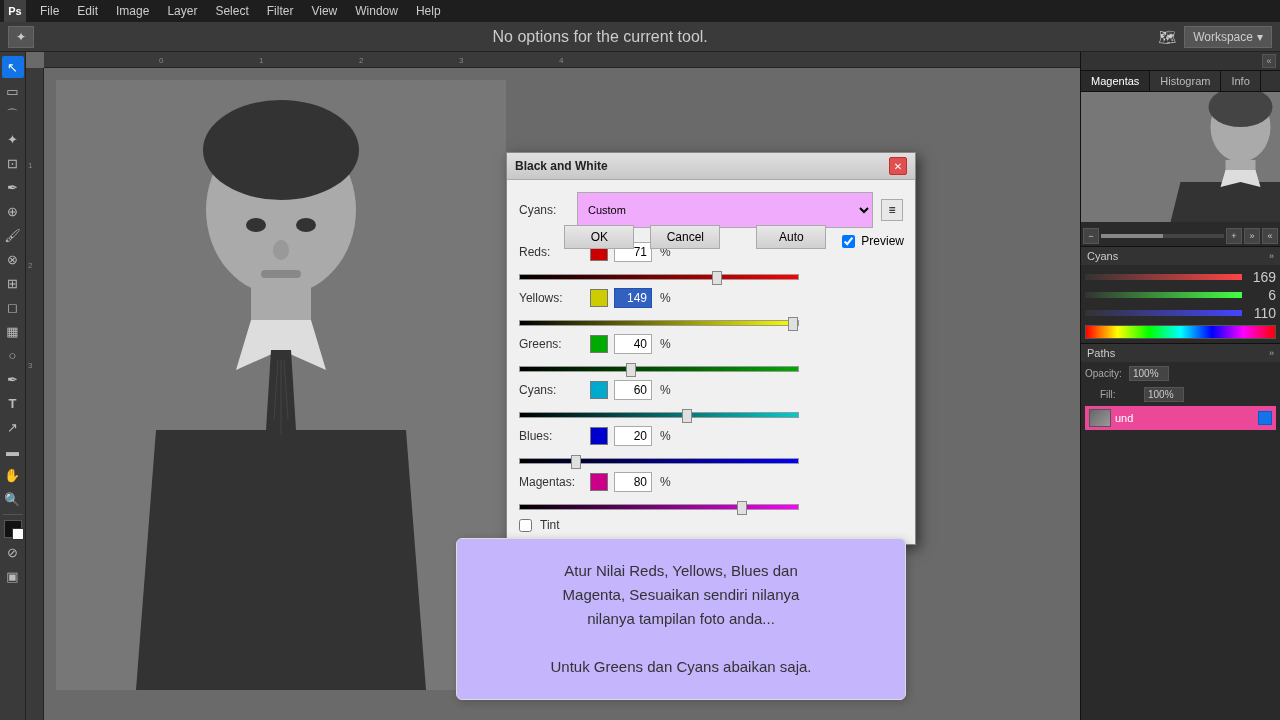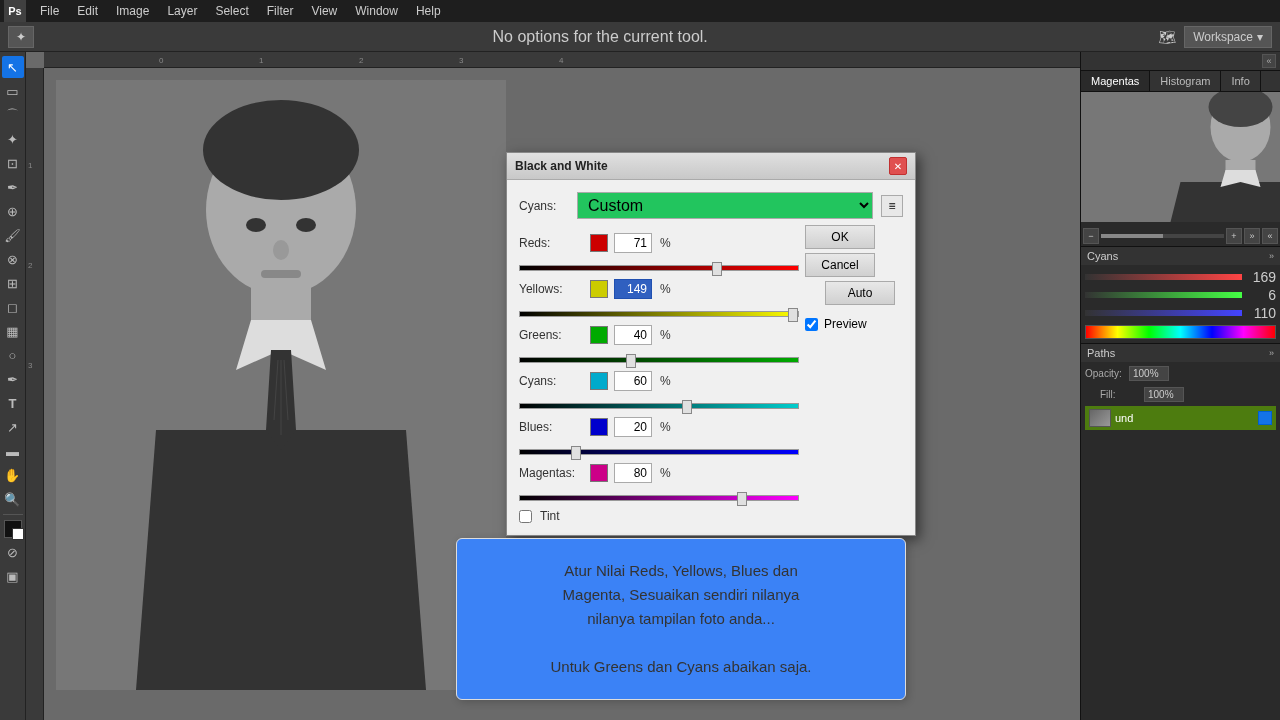--- a/index.html
+++ b/index.html
@@ -65,21 +65,21 @@
     .color-value { width: 30px; font-size: 14px; color: #ccc; text-align: right; }
 
     
     .paths-panel { border-top: 1px solid #111; }
     .paths-header { background: #333; padding: 3px 6px; font-size: 11px; color: #ccc; display: flex; justify-content: space-between; }
     .paths-content { padding: 4px; }
     .opacity-row { display: flex; align-items: center; gap: 4px; margin-bottom: 6px; }
     .opacity-label { font-size: 10px; color: #aaa; width: 40px; }
     .fill-row { display: flex; align-items: center; gap: 4px; }
     .fill-label { font-size: 10px; color: #aaa; width: 40px; margin-left: 15px; }
-    .layer-item { display: flex; align-items: center; gap: 4px; padding: 3px 4px; background: #4d7c0f; margin-top: 4px; }
+    .layer-item { display: flex; align-items: center; gap: 4px; padding: 3px 4px; background: #ec4899; margin-top: 4px; }
     .layer-thumb { width: 22px; height: 18px; background: linear-gradient(135deg, #666 0%, #999 100%); border: 1px solid #555; }
     .layer-name { font-size: 11px; color: #fff; }
 
     
     .bw-dialog {
       position: absolute;
       top: 100px;
       left: 480px;
       width: 410px;
       background: #f0f0f0;
@@ -93,25 +93,25 @@
       padding: 4px 8px; border-bottom: 1px solid #aaa;
       cursor: move;
     }
     .dialog-title { font-size: 12px; font-weight: bold; color: #222; }
     .dialog-close { width: 18px; height: 18px; background: #e05050; border: 1px solid #c03030; color: white; font-size: 10px; cursor: pointer; display: flex; align-items: center; justify-content: center; border-radius: 2px; }
     .dialog-body { padding: 12px; }
 
     
     .preset-row { display: flex; align-items: center; gap: 8px; margin-bottom: 14px; }
     .preset-label { font-size: 12px; color: #333; width: 50px; }
-    .preset-select { flex: 1; padding: 3px 6px; background: #22c55e; border: 1px solid #aaa; font-size: 16px; cursor: pointer; }
+    .preset-select { flex: 1; padding: 10px 6px; background: #f0abfc; border: 1px solid #aaa; font-size: 11px; cursor: pointer; }
     .preset-menu-btn { width: 22px; height: 22px; background: #e8e8e8; border: 1px solid #aaa; cursor: pointer; display: flex; align-items: center; justify-content: center; }
 
     
-    .dialog-buttons { position: absolute; right: 20px; top: 45px; display: flex; flex-direction: column; gap: 4px; }
+    .dialog-buttons { position: absolute; right: 11px; top: 45px; display: flex; flex-direction: row; gap: 16px; }
     .dialog-btn { width: 70px; padding: 4px 8px; font-size: 12px; cursor: pointer; border: 1px solid #aaa; }
     .btn-ok { background: linear-gradient(180deg, #e8e8e8, #d0d0d0); }
     .btn-cancel { background: linear-gradient(180deg, #e8e8e8, #d0d0d0); }
     .btn-auto { background: linear-gradient(180deg, #e8e8e8, #d0d0d0); margin-left: 20px; }
     .preview-row { display: flex; align-items: center; gap: 6px; margin-top: 4px; }
     .preview-checkbox { width: 13px; height: 13px; cursor: pointer; }
 
     
     .slider-section { width: 280px; }
     .slider-row { display: flex; align-items: center; margin-bottom: 8px; gap: 6px; }
@@ -144,21 +144,21 @@
     .tint-row { display: flex; align-items: center; gap: 8px; margin-top: 4px; }
     .tint-checkbox { width: 13px; height: 13px; cursor: pointer; }
     .tint-label { font-size: 12px; color: #333; }
 
     
     .instruction-box {
       position: absolute;
       bottom: 20px;
       left: 430px;
       width: 450px;
-      background: #3b82f6;
+      background: #c4b5fd;
       border: 1px solid #ddd;
       border-radius: 6px;
       padding: 20px 20px;
       box-shadow: 2px 2px 8px rgba(0,0,0,0.2);
       z-index: 200;
       text-align: center;
     }
     .instruction-text { font-size: 15px; color: #333; line-height: 1.6; }
 
     

